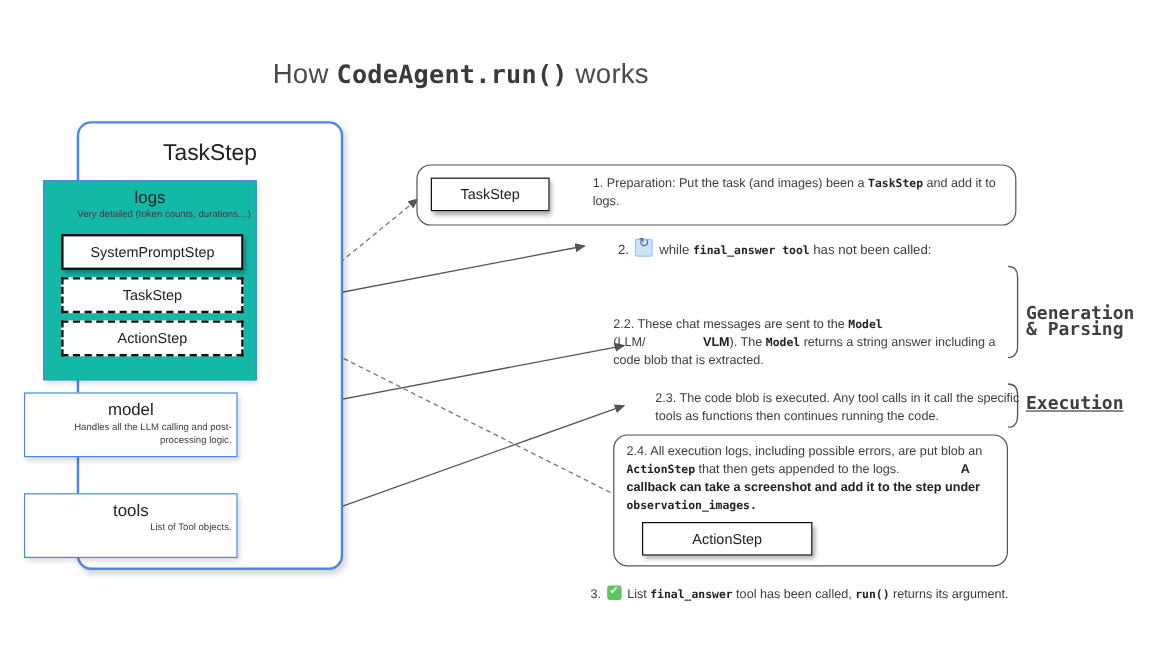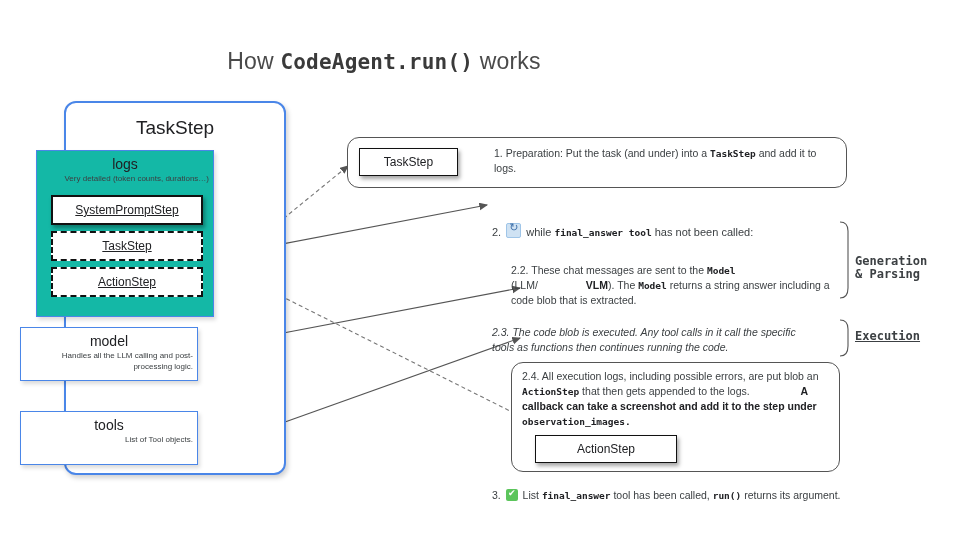--- a/index.html
+++ b/index.html
@@ -31,21 +31,21 @@
     position:absolute;left:36px;top:150px;width:176px;height:165px;
     border:1.5px solid #4a86e8;background:#14b8a6;
     box-shadow:2px 3px 4px rgba(0,0,0,.14);
   }
   .box-heading{text-align:center;font-size:14px;color:#202124;margin-top:5px;line-height:17px;}
   .box-sub{text-align:right;font-size:8px;color:#3c4043;line-height:11px;margin-top:0px;padding:0 4px;}
 
   .step-chip{
     position:absolute;left:14px;width:148px;height:26px;
     display:flex;align-items:center;justify-content:center;
-    font-size:12px;color:#202124;background:#fff;text-decoration:underline;
+    font-size:12px;color:#202124;background:#fff;
   }
   .chip-solid{border:2px solid #111;box-shadow:2px 3px 4px rgba(0,0,0,.35);}
   .chip-dashed{border:2px dashed #111;}
 
   .sub-box{
     position:absolute;left:20px;width:176px;
     border:1.5px solid #4a86e8;background:#fff;
     box-shadow:2px 3px 4px rgba(0,0,0,.14);
   }
   .model-box{top:327px;height:52px;}
@@ -69,40 +69,40 @@
     display:flex;align-items:center;justify-content:center;
     font-size:12px;color:#202124;background:#fff;border:1.6px solid #111;
     box-shadow:2px 3px 4px rgba(0,0,0,.35);
   }
 
   .step1-text{
     position:absolute;left:494px;top:146px;width:340px;
     font-size:10.5px;line-height:15px;color:#3c4043;
   }
   .step2-line{
-    position:absolute;left:492px;top:199px;width:400px;
-    font-size:11px;line-height:15px;color:#3c4043;white-space:nowrap;margin-top:24px;
+    position:absolute;left:515px;top:199px;width:400px;
+    font-size:11px;line-height:15px;color:#3c4043;white-space:nowrap;
   }
   .step3-line{
     position:absolute;left:492px;top:488px;width:460px;
     font-size:10.5px;line-height:15px;color:#3c4043;white-space:nowrap;
   }
 
   .para{position:absolute;font-size:10.5px;line-height:15px;color:#3c4043;}
   .p21{left:522px;top:226px;width:312px;}
   .p22{left:511px;top:263px;width:322px;}
-  .p23{left:492px;top:325px;width:322px;font-style:italic;}
+  .p23{left:546px;top:325px;width:322px;}
   .p24{left:522px;top:369px;width:308px;}
 
   .mono{font-family:"DejaVu Sans Mono",monospace;font-weight:bold;font-size:9.5px;color:#202124;}
   .bold{font-weight:bold;color:#202124;margin-left:48px;}
 
   .group-label{
     position:absolute;font-family:"DejaVu Sans Mono",monospace;font-weight:bold;
-    font-size:12px;line-height:13px;color:#3c4043;
+    font-size:15px;line-height:13px;color:#3c4043;
   }
   .gl-gen{left:855px;top:255px;}
   .gl-exec{left:855px;top:330px;text-decoration:underline;}
 
   .loop-icon{
     display:inline-block;width:13px;height:13px;vertical-align:-2px;
     background:#cfe2f3;border:1px solid #9fc5e8;border-radius:2px;position:relative;
     margin:0 2px;
   }
   .loop-icon::after{
@@ -190,21 +190,21 @@
     <div class="box-heading">tools</div>
     <div class="box-sub">List of Tool objects.</div>
   </div>
 
   <div class="panel panel-1"></div>
   <div class="taskstep-box">
     <span>TaskStep</span>
   </div>
   <div class="step1-text">
     <span>1.</span>
-    <span>Preparation: Put the task (and under) into a </span><span class="mono">TaskStep</span><span> and add it to logs.</span>
+    <span>Preparation: Put the task (and images) been a </span><span class="mono">TaskStep</span><span> and add it to logs.</span>
   </div>
 
   <div class="step2-line">
     <span>2.</span>
     <span class="loop-icon"></span>
     <span>while </span><span class="mono">final_answer tool</span><span> has not been called:</span>
   </div>
 
 
   <div class="para p22">

